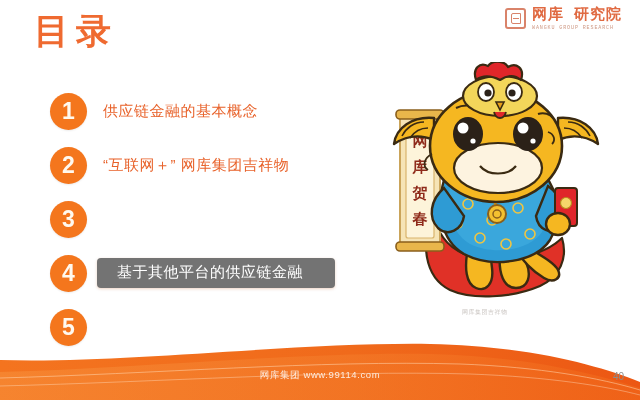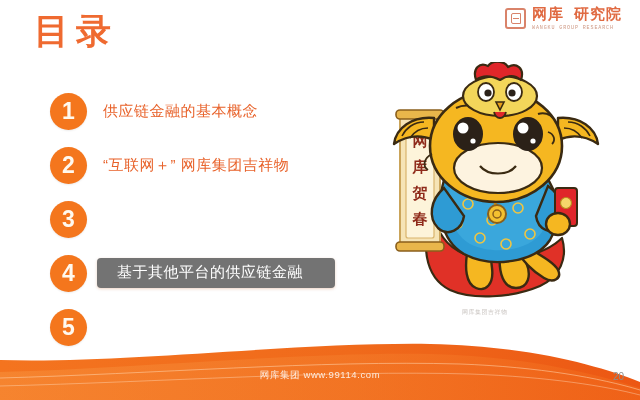--- a/index.html
+++ b/index.html
@@ -313,15 +313,15 @@
           <stop offset="100%" stop-color="#f26a1b"></stop>
         </linearGradient>
       </defs>
       <path d="M0 22 C120 26 300 4 430 6 C530 8 600 28 640 44 L640 62 L0 62 Z" fill="url(#waveGrad)"></path>
       <path d="M0 34 C140 30 300 14 430 16 C520 18 590 34 640 50 L640 62 L0 62 Z" fill="url(#waveGrad2)" opacity="0.55"></path>
       <path d="M0 40 C150 36 320 22 460 26 C540 29 600 40 640 52" stroke="#ffd3ab" stroke-width="1" fill="none" opacity="0.55"></path>
       <path d="M0 48 C160 44 330 32 470 36 C550 39 605 48 640 57" stroke="#ffe2c6" stroke-width="0.9" fill="none" opacity="0.45"></path>
     </svg>
   </div>
   <div class="footer-text">网库集团 www.99114.com</div>
-  <div class="page-number">20</div>
+  <div class="page-number">40</div>
 
 </div>
 
 </body></html>

